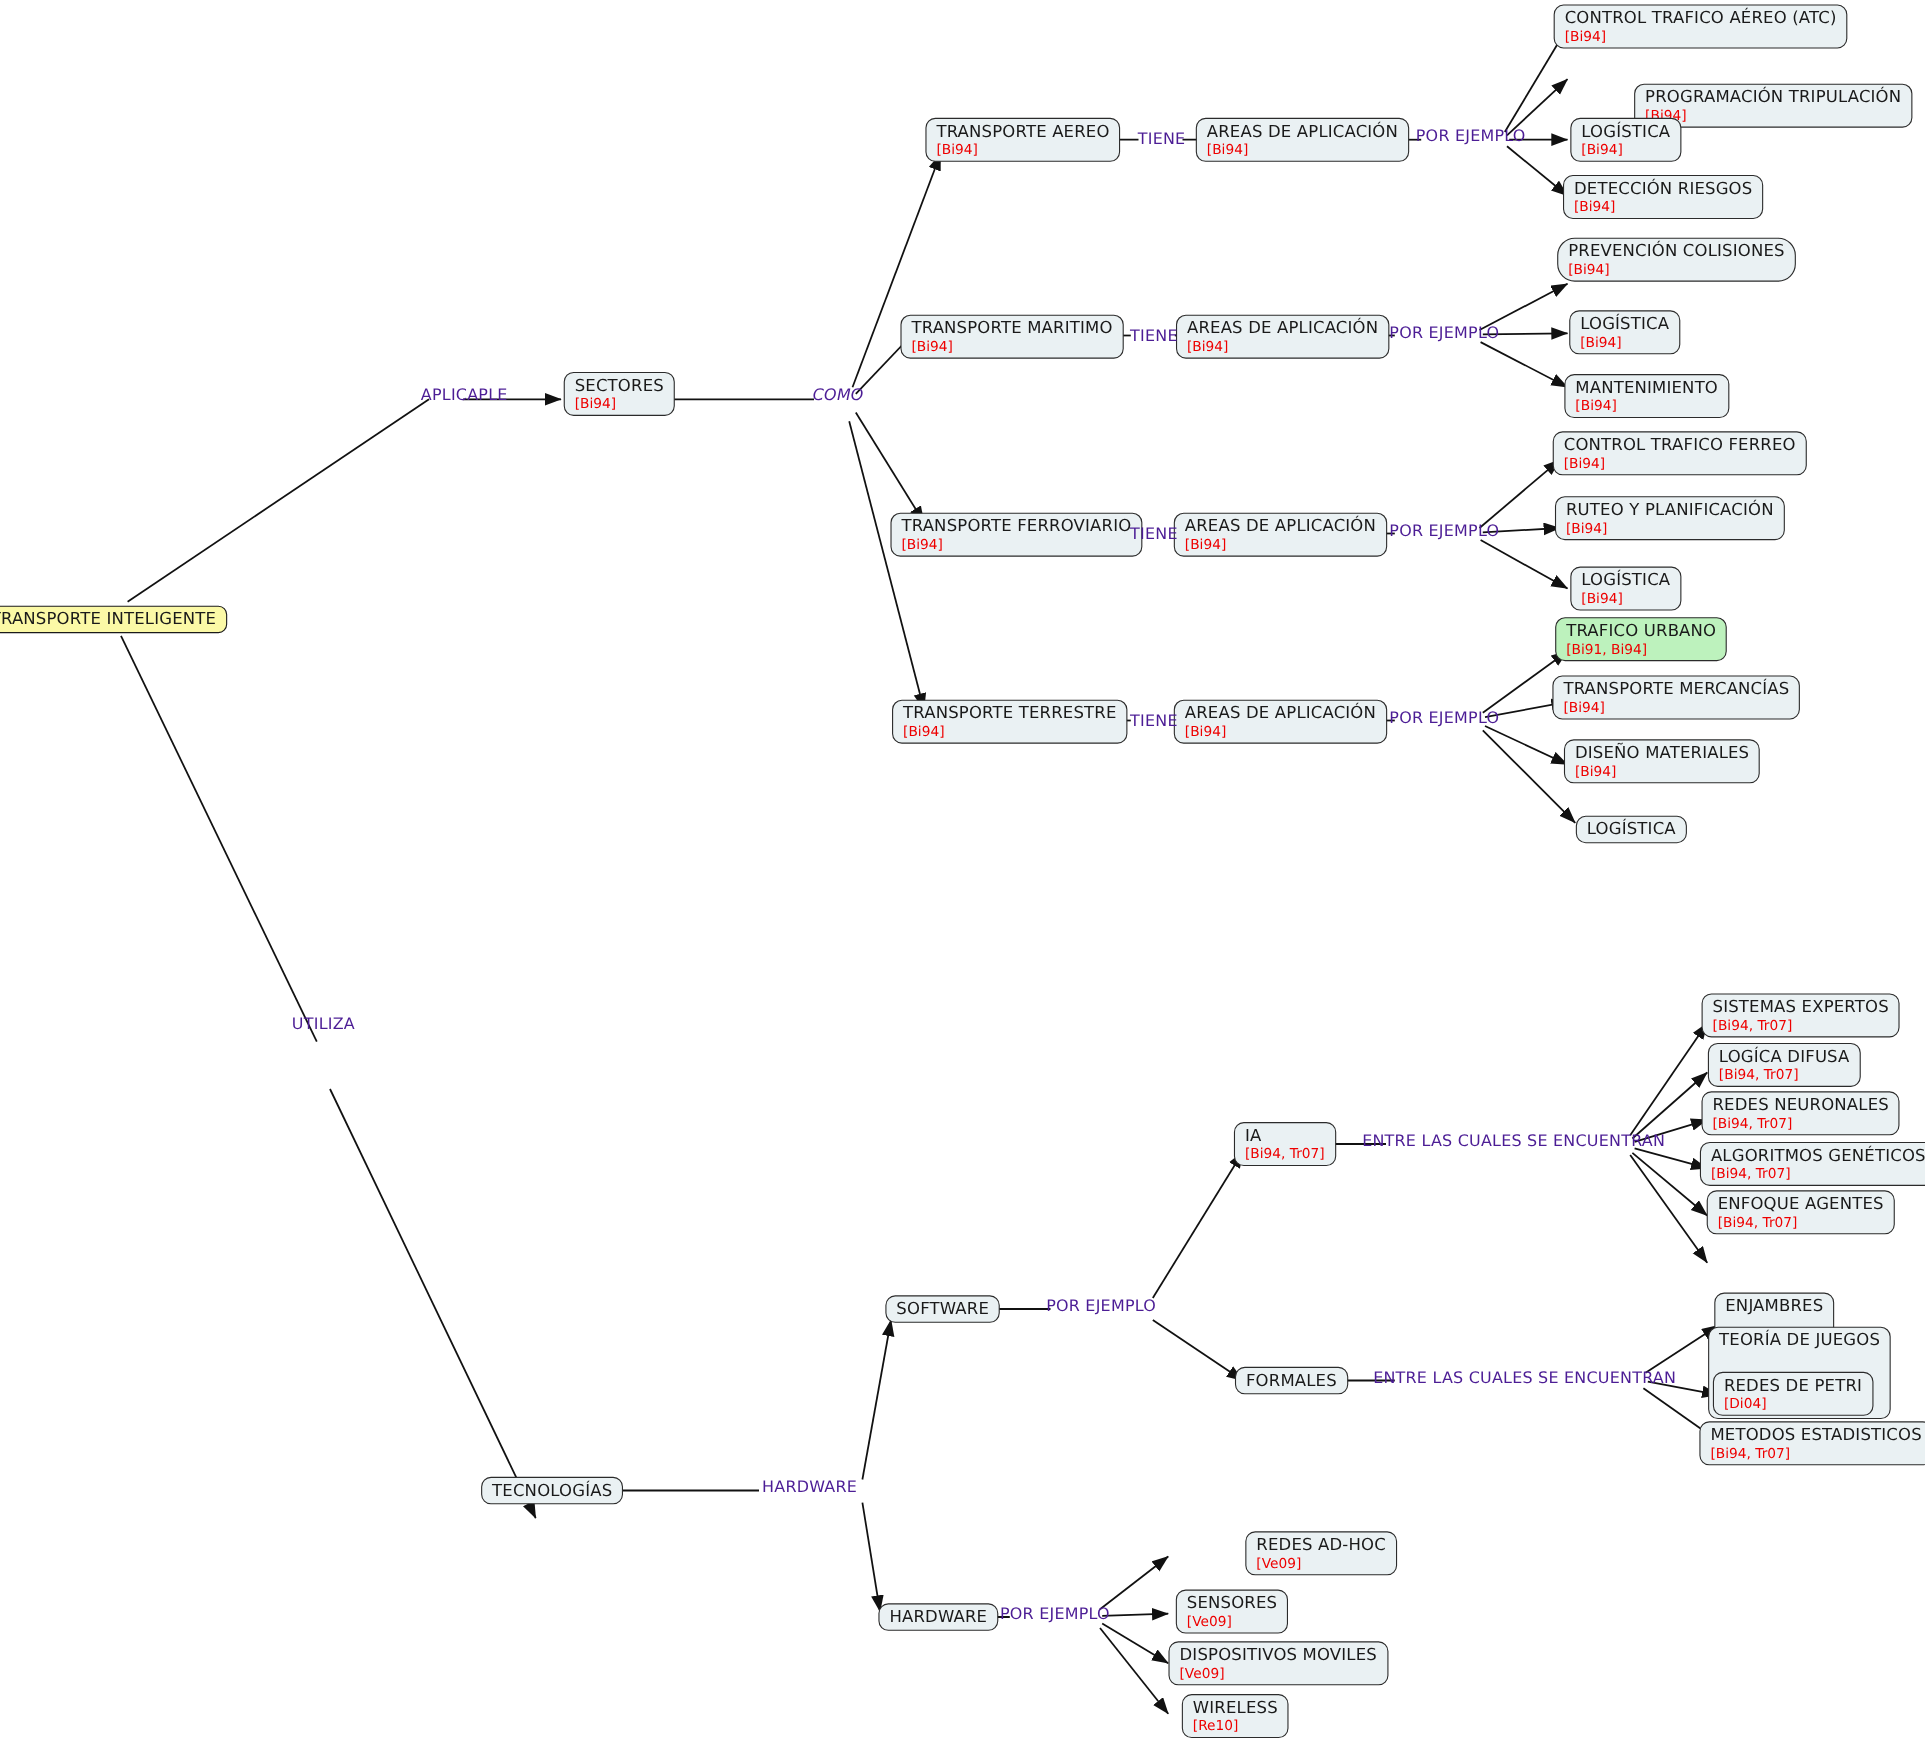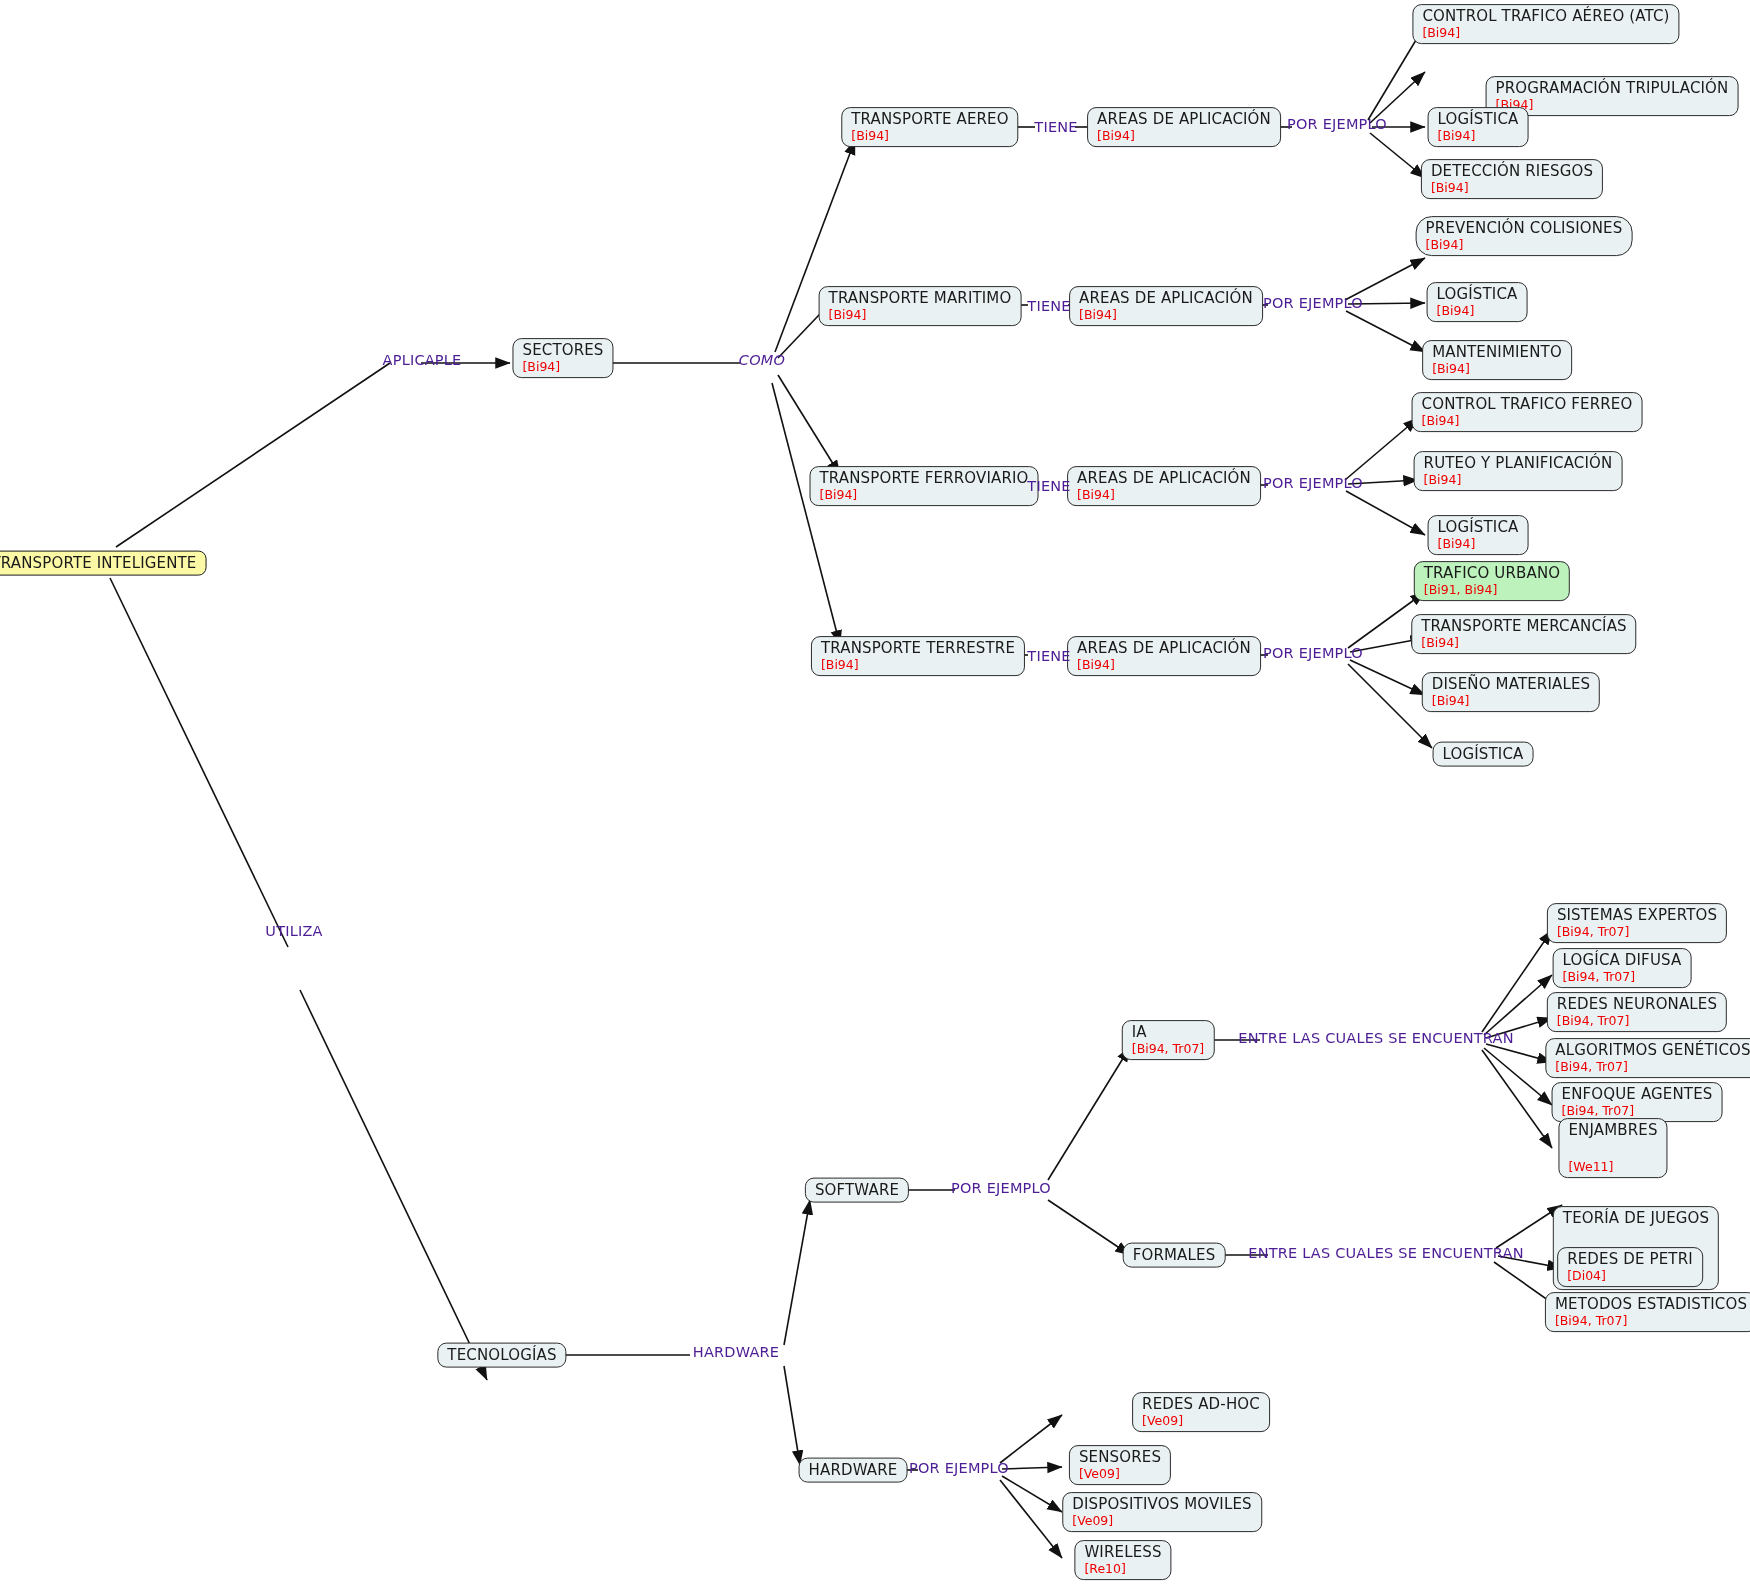--- a/index.html
+++ b/index.html
@@ -317,21 +317,21 @@
   <div class="node" style="left:1653px; top:1058px;">
     <span class="ttl">ALGORITMOS GENÉTICOS</span>
     <span class="cite">[Bi94, Tr07]</span>
   </div>
 
   <div class="node" style="left:1637px; top:1102px;">
     <span class="ttl">ENFOQUE AGENTES</span>
     <span class="cite">[Bi94, Tr07]</span>
   </div>
 
-  <div class="node" style="left:1613px; top:1148px;gap:20px;">
+  <div class="node" style="left:1613px; top:1205px;gap:20px;">
     <span class="ttl">ENJAMBRES</span>
     <span class="cite">[We11]</span>
   </div>
 
   <div class="node" style="left:1636px; top:1248px;gap:44px;">
     <span class="ttl">TEORÍA DE JUEGOS</span>
     <span class="cite">[Gu11]</span>
   </div>
 
   <div class="node" style="left:1630px; top:1267px;">

